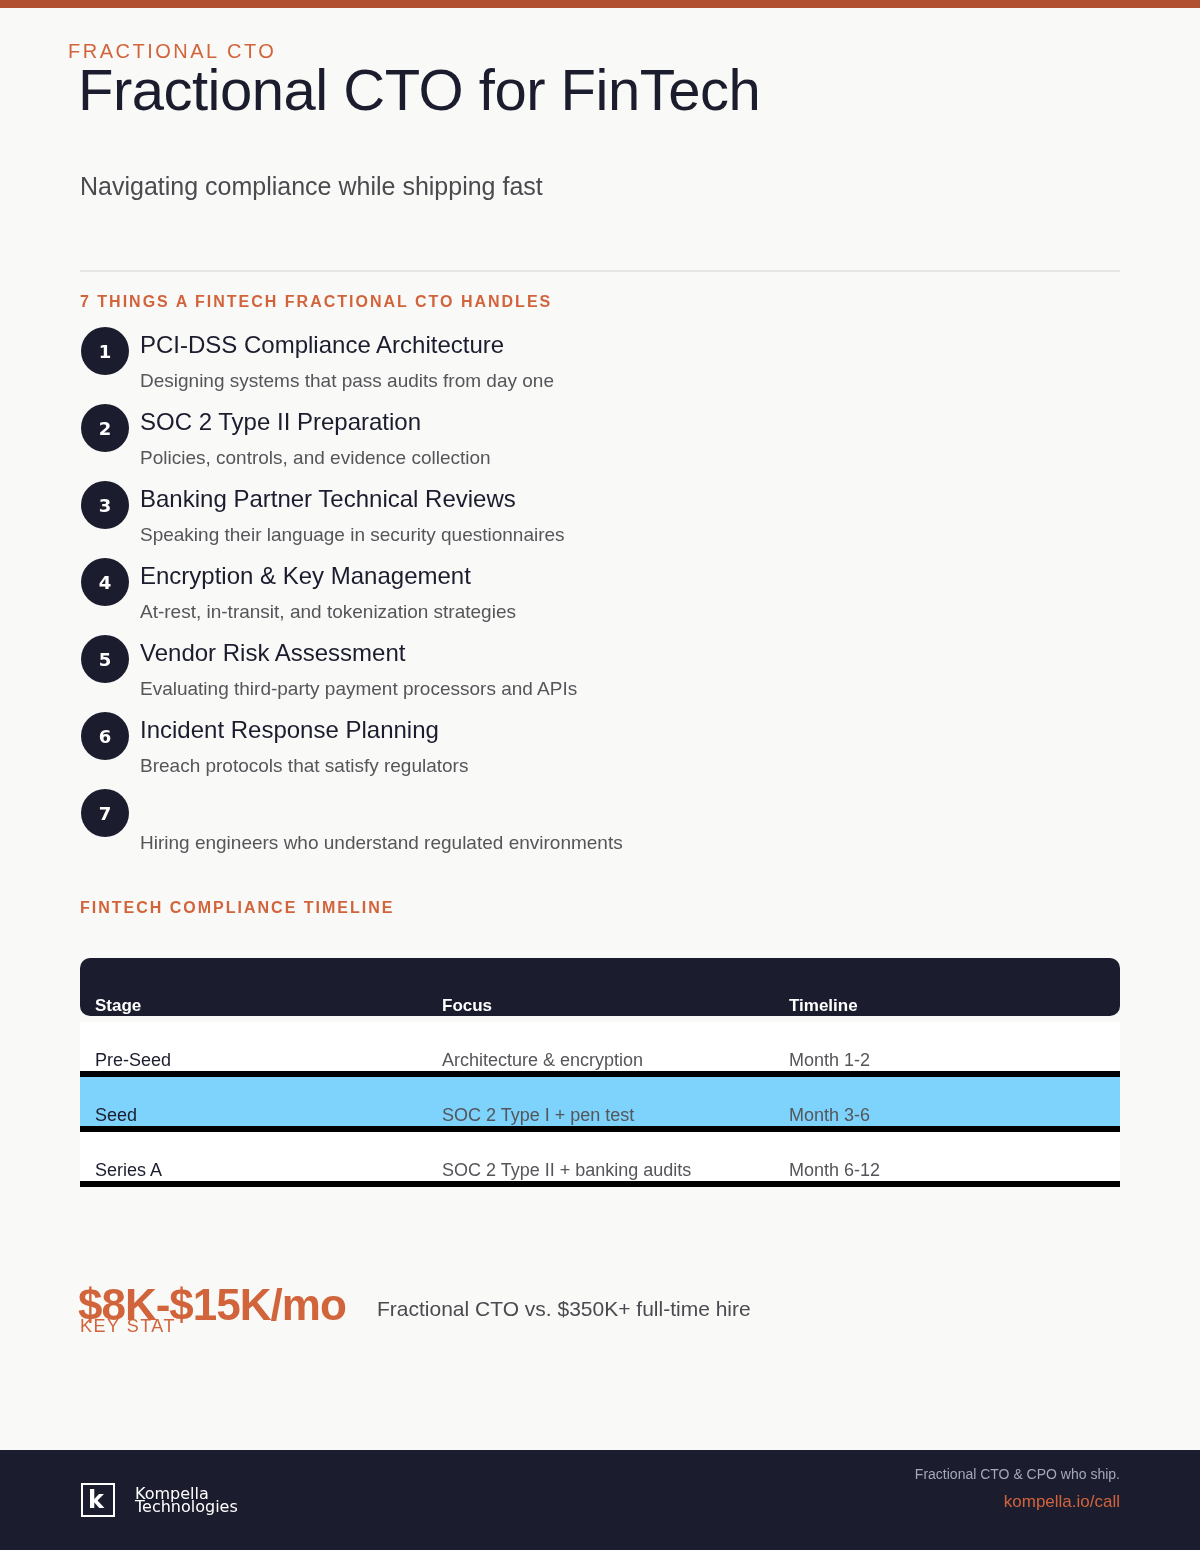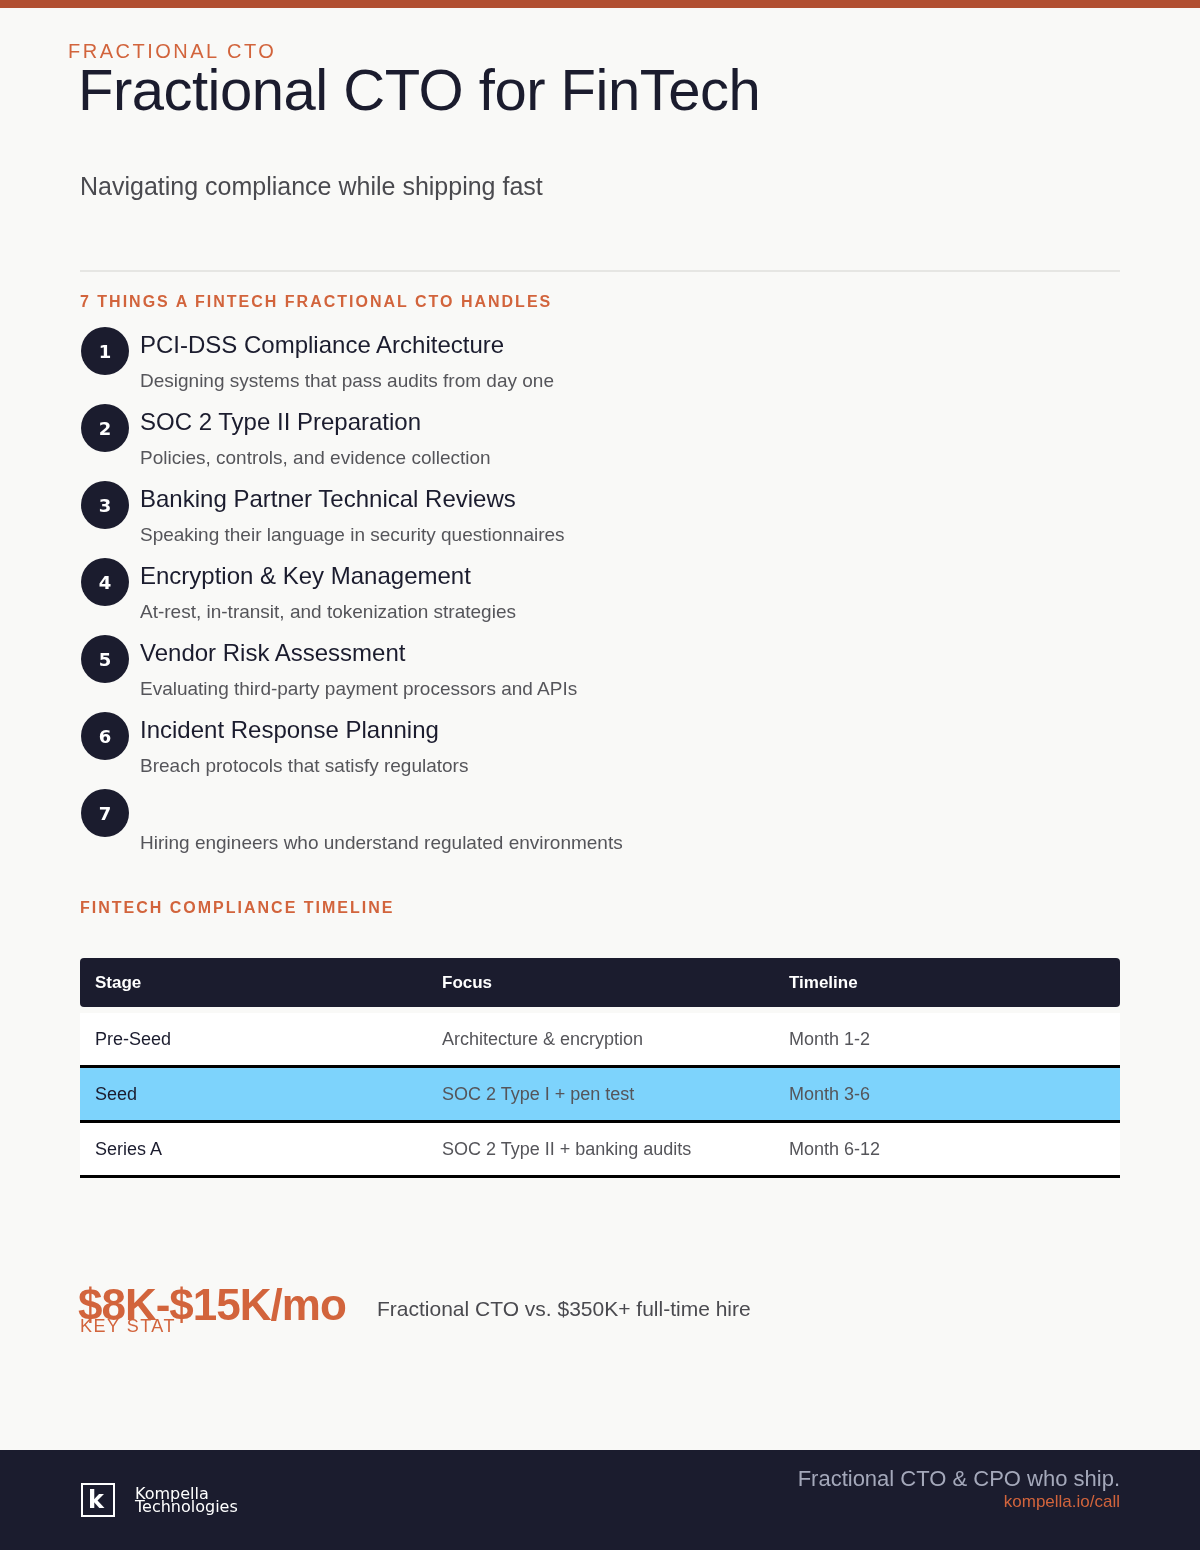--- a/index.html
+++ b/index.html
@@ -43,25 +43,25 @@
   .item-title {
     position: absolute; left: 60px; top: 5px; font-size: 24px; color: #1b1c2e;
     font-family: "Liberation Sans", sans-serif;
   }
   .item-desc {
     position: absolute; left: 60px; top: 44px; font-size: 19px; color: #55555a;
     font-family: "Liberation Sans", sans-serif;
   }
   .table { position: absolute; left: 80px; top: 958px; width: 1040px; }
   .thead {
-    height: 49px; background: #1b1c2e; border-radius: 4px; display: flex; align-items: center;
+    height: 58px; background: #1b1c2e; border-radius: 10px; display: flex; align-items: flex-end;
     color: #fff; font-weight: bold; font-size: 17px; font-family: "Liberation Sans", sans-serif;
   }
   .tbody { margin-top: 6px; }
-  .trow { height: 55px; display: flex; align-items: center; border-bottom: 3px solid #000000; }
+  .trow { height: 55px; display: flex; align-items: flex-end; border-bottom: 6px solid #000000; }
   .trow.odd { background: #ffffff; }
   .trow.even { background: #7dd3fc; }
   .c1 { width: 347px; padding-left: 15px; }
   .c2 { width: 347px; padding-left: 15px; }
   .c3 { flex: 1; padding-left: 15px; }
   .trow .c1 { font-size: 18px; color: #1b1c2e; font-family: "Liberation Sans", sans-serif; }
   .trow .c2, .trow .c3 { font-size: 18px; color: #55555a; font-family: "Liberation Sans", sans-serif; }
   .stat-label {
     position: absolute; left: 80px; top: 1316px; font-size: 18px; letter-spacing: 1.5px; color: #d2643c;
     font-family: "Liberation Sans", sans-serif;
@@ -78,21 +78,21 @@
   .logo { position: absolute; left: 81px; top: 33px; display: flex; align-items: center; }
   .logo-mark {
     width: 34px; height: 34px; border: 2px solid #fff; position: relative;
   }
   .logo-mark .k {
     position: absolute; left: 5px; top: 1px; color: #fff; font-size: 24px; font-weight: bold;
     font-family: "DejaVu Sans", sans-serif; line-height: 28px;
   }
   .logo-text { margin-left: 20px; color: #fff; font-size: 16px; line-height: 13px; font-family: "DejaVu Sans", sans-serif; }
   .tagline {
-    position: absolute; right: 80px; top: 16px; font-size: 22px; color: #a4a8ba; text-align: right;
+    position: absolute; right: 80px; top: 16px; font-size: 14px; color: #a4a8ba; text-align: right;
     font-family: "Liberation Sans", sans-serif;
   }
   .cta {
     position: absolute; right: 80px; top: 42px; font-size: 17px; color: #d2643c; text-align: right;
     font-family: "Liberation Sans", sans-serif;
   }
 </style>
 </head>
 <body>
 

